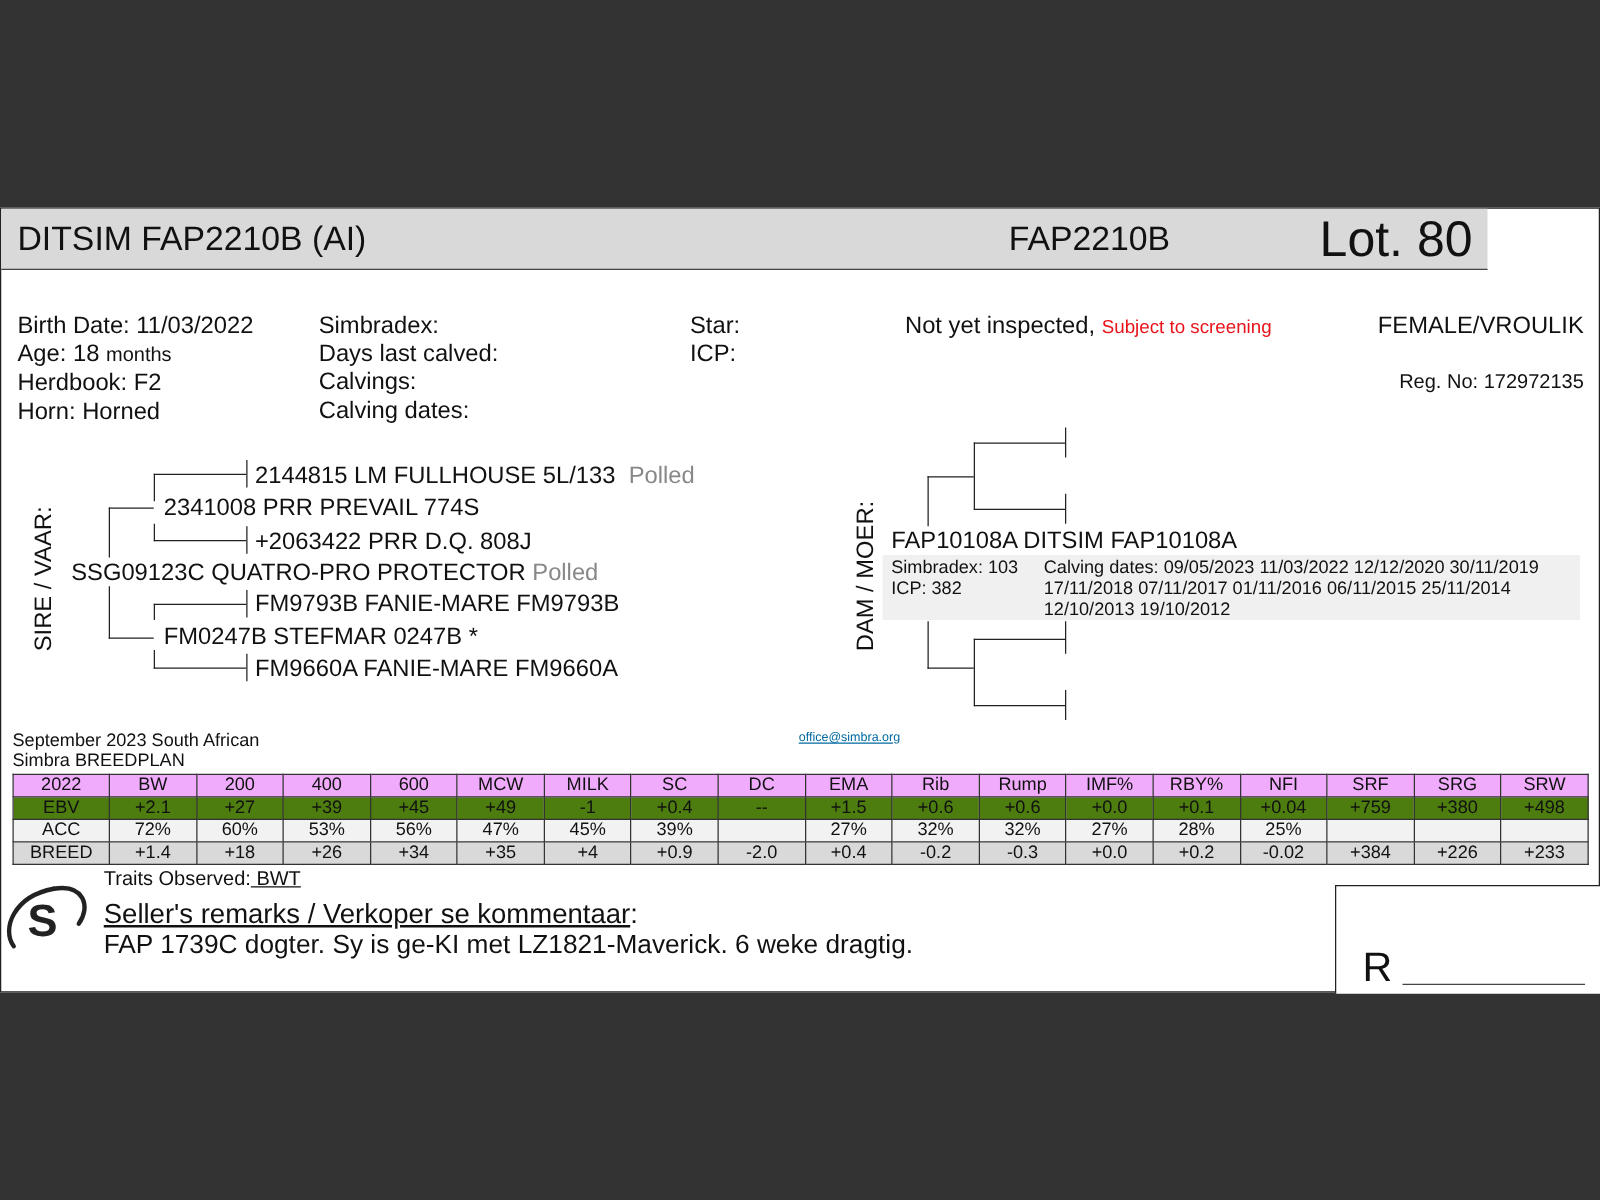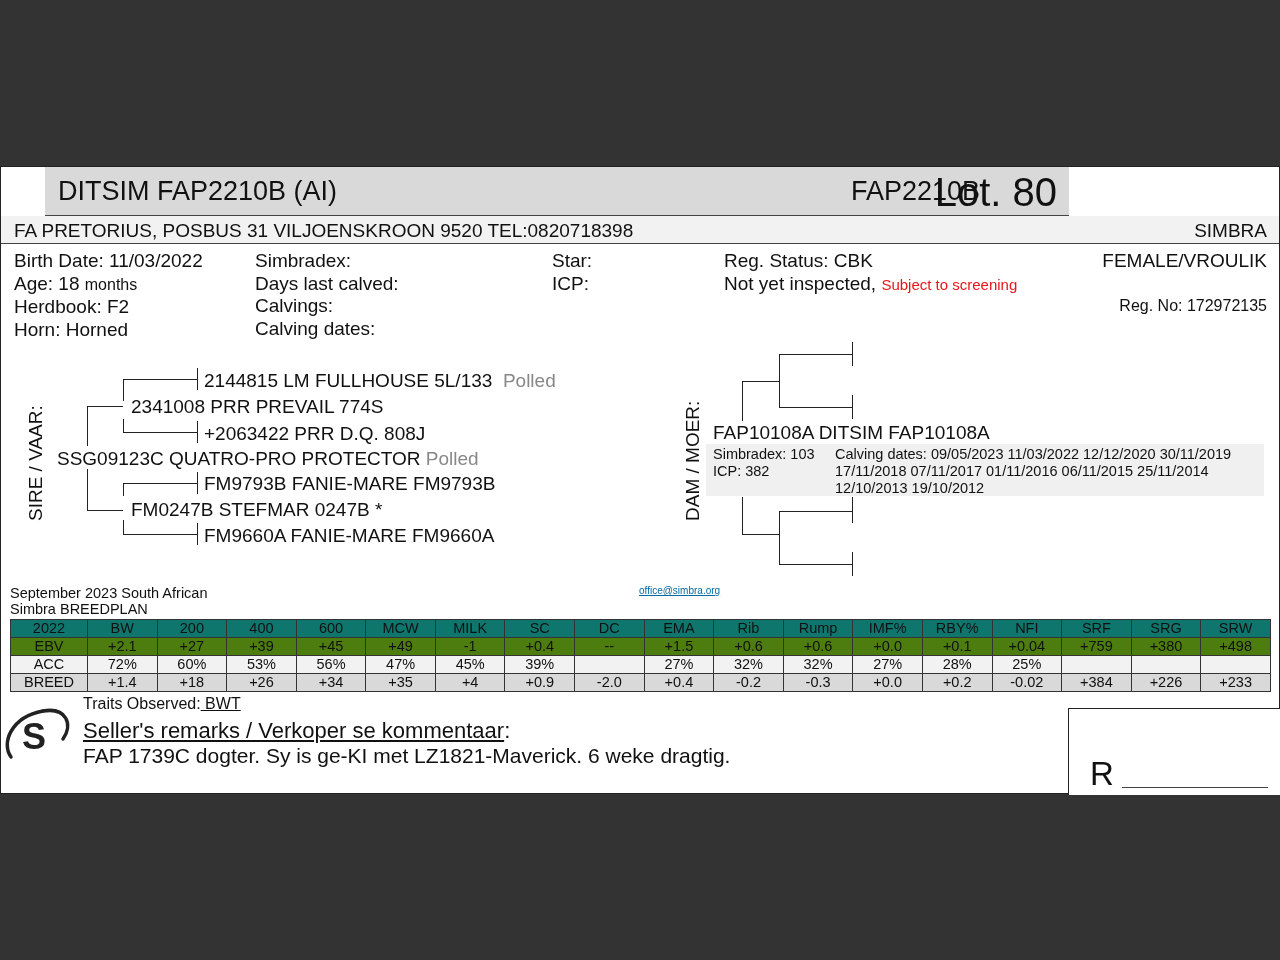--- a/index.html
+++ b/index.html
@@ -1,42 +1,42 @@
 <!DOCTYPE html>
 <html><head>
 <meta charset="utf-8">
 <style>
   html, body { margin:0; padding:0; }
   body { width:1280px; height:960px; background:#333333; position:relative; overflow:hidden;
          font-family:"Liberation Sans", sans-serif; color:#111; }
   .card { position:absolute; left:0; top:166px; width:1278px; height:626px; background:#fff;
           border:1px solid #222; }
-  .title-bar { position:absolute; left:0; top:0; width:1024px; height:48px; background:#d9d9d9;
-               border-bottom:1px solid #444;margin-left:44px; }
+  .title-bar { position:absolute; left:0; top:0; width:1189px; height:48px; background:#d9d9d9;
+               border-bottom:1px solid #444; }
   .title-main { position:absolute; left:13px; top:9px; font-size:27px; }
   .title-mid { position:absolute; left:806px; top:9px; font-size:27px; }
   .title-lot { position:absolute; right:12px; top:3px; font-size:40px; }
   .owner-bar { position:absolute; left:0; top:49px; width:1278px; height:27px; background:#f2f2f2;
                border-bottom:1px solid #444; }
   .owner-text { position:absolute; left:13px; top:4px; font-size:19px; }
   .breed-text { position:absolute; right:12px; top:4px; font-size:19px; }
   .info { position:absolute; font-size:19px; line-height:22.5px; white-space:nowrap; }
   .small { font-size:16px; }
   .red { color:#e8141b; font-size:15px; }
   .vert { position:absolute; font-size:19px; transform:rotate(-90deg); transform-origin:left top; white-space:nowrap; }
   .ped { position:absolute; font-size:19px; white-space:nowrap; }
   .grey { color:#888; }
   .ln { position:absolute; background:#222; }
   .dam-box { position:absolute; left:705px; top:277px; width:558px; height:52px; background:#f0f0f0; }
   .dam-txt { position:absolute; font-size:14.5px; line-height:16.5px; white-space:nowrap; }
   .bp-title { position:absolute; left:9px; top:418px; font-size:14.5px; line-height:16px; }
   .email { position:absolute; left:638px; top:418px; font-size:10px; color:#0369a1; text-decoration:underline; }
   table.ebv { position:absolute; left:9px; top:452px; width:1261px; border-collapse:collapse; table-layout:fixed; }
   table.ebv td { border:1px solid #333; text-align:center; font-size:14.5px; height:17px; padding:0; line-height:17px; }
-  tr.r-head td { background:#0f766e; }
+  tr.r-head td { background:#f0abfc; }
   tr.r-ebv td { background:#4d7c0f; }
   tr.r-acc td { background:#f2f2f2; }
   tr.r-breed td { background:#d9d9d9; }
   .traits { position:absolute; left:82px; top:528px; font-size:16px; }
   .traits u { }
   .remarks-title { position:absolute; left:82px; top:551px; font-size:22px; }
   .remarks-body { position:absolute; left:82px; top:577px; font-size:21px; }
   .logo { position:absolute; left:2px; top:538px; width:70px; height:58px; }
   .r-box { position:absolute; left:1067px; top:541px; width:212px; height:86px; border-left:1px solid #222; border-top:1px solid #222; background:#fff; }
   .r-label { position:absolute; left:21px; top:46px; font-size:33px; }
@@ -46,24 +46,20 @@
 <body>
 
 <div class="card">
 
   <div class="title-bar">
     <span class="title-main">DITSIM FAP2210B (AI)</span>
     <span class="title-mid">FAP2210B</span>
     <span class="title-lot">Lot. 80</span>
   </div>
 
-  <div class="owner-bar">
-    <span class="owner-text">FA PRETORIUS, POSBUS 31 VILJOENSKROON 9520 TEL:0820718398</span>
-    <span class="breed-text">SIMBRA</span>
-  </div>
 
   <div class="info" style="left:13px; top:83px;">
     <div>Birth Date: 11/03/2022</div>
     <div><span>Age: 18</span> <span class="small">months</span></div>
     <div>Herdbook: F2</div>
     <div>Horn: Horned</div>
   </div>
 
   <div class="info" style="left:254px; top:83px;">
     <div>Simbradex:</div>
@@ -71,21 +67,20 @@
     <div>Calvings:</div>
     <div>Calving dates:</div>
   </div>
 
   <div class="info" style="left:551px; top:83px;">
     <div>Star:</div>
     <div>ICP:</div>
   </div>
 
   <div class="info" style="left:723px; top:83px;">
-    <div>Reg. Status: CBK</div>
     <div><span>Not yet inspected,</span> <span class="red">Subject to screening</span></div>
   </div>
   <div class="info" style="right:12px; top:83px; text-align:right;">FEMALE/VROULIK</div>
   <div class="info" style="right:12px; top:128px; font-size:16px;">Reg. No: 172972135</div>
 
   <div class="vert" style="left:24px; top:354px;">SIRE / VAAR:</div>
 
   <div class="ped" style="left:203px; top:203px;"><span>2144815 LM FULLHOUSE 5L/133</span>&nbsp; <span class="grey">Polled</span></div>
   <div class="ped" style="left:130px; top:229px;">2341008 PRR PREVAIL 774S</div>
   <div class="ped" style="left:203px; top:256px;">+2063422 PRR D.Q. 808J</div>

